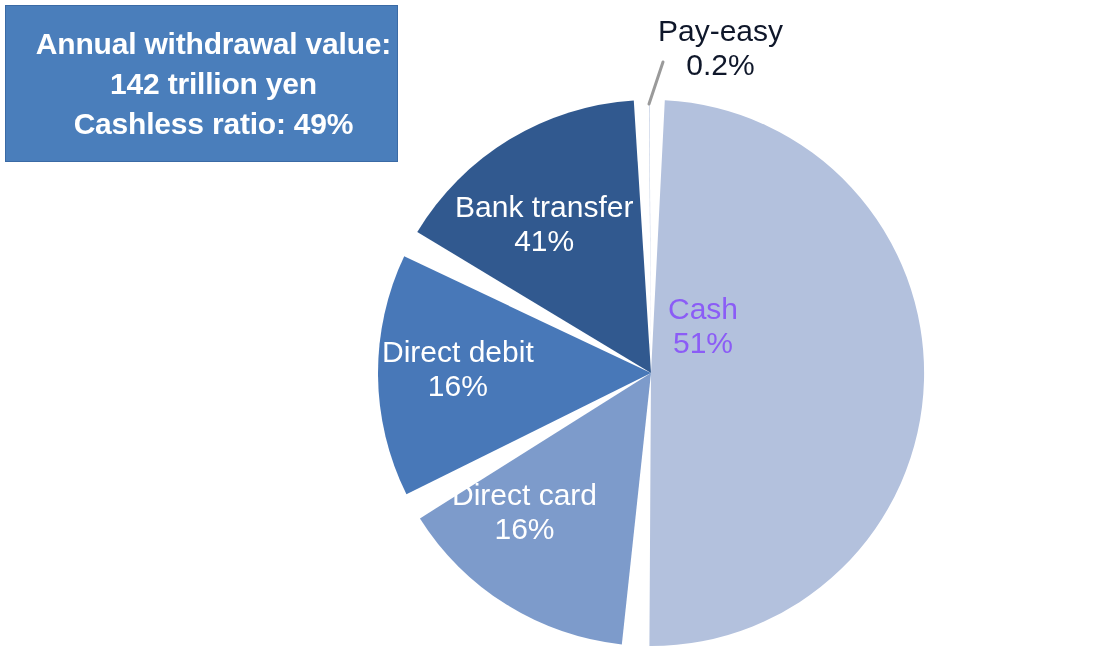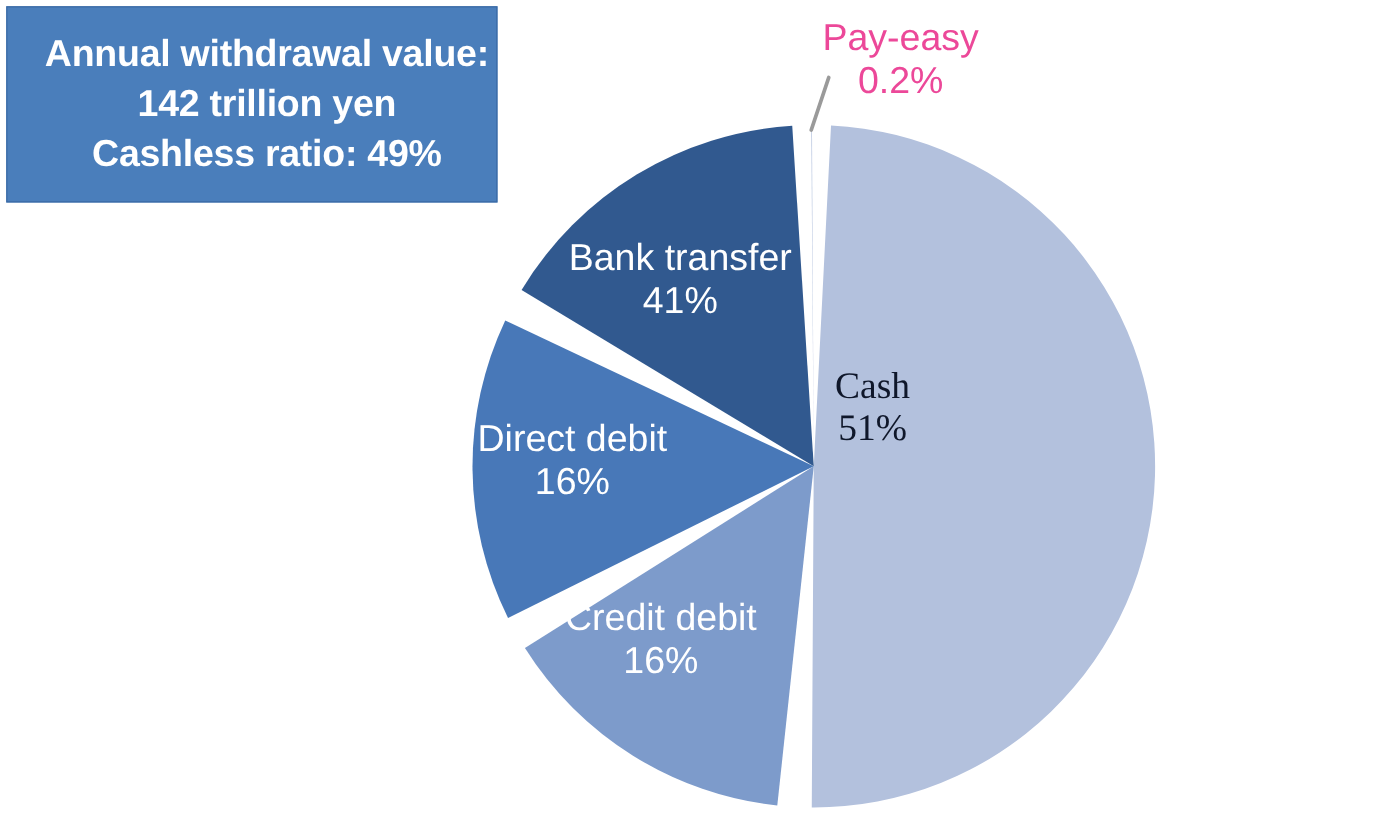--- a/index.html
+++ b/index.html
@@ -72,28 +72,28 @@
   }
   .slice-label .nm {
     display: block;
     font-size: 30px;
   }
   .slice-label .pc {
     display: block;
     font-size: 30px;
   }
   .lbl-light .nm, .lbl-light .pc { color: #ffffff; }
-  .lbl-dark  .nm, .lbl-dark  .pc { color: #0f172a; font-family: Liberation Serif, serif; }
+  .lbl-dark  .nm, .lbl-dark  .pc { color: #8b5cf6; }
 
   #label-cash          { left: 668px; top: 292px; }
   #label-credit-card   { left: 452px; top: 478px; }
   #label-direct-debit  { left: 382px; top: 335px; }
   #label-bank-transfer { left: 455px; top: 190px; }
   #label-pay-easy      { left: 658px;  top: 14px; }
-  #label-pay-easy .nm, #label-pay-easy .pc { color: #ec4899; }
+  #label-pay-easy .nm, #label-pay-easy .pc { color: #0f172a; }
 </style>
 </head>
 <body>
 
 <div id="canvas">
 
   <div id="info-box">
     <span class="line">Annual withdrawal value:</span>
     <span class="line">142 trillion yen</span>
     <span class="line">Cashless ratio: 49%</span>
@@ -113,21 +113,21 @@
       </g>
     </svg>
   </div>
 
   <div class="slice-label lbl-dark" id="label-cash">
     <span class="nm">Cash</span>
     <span class="pc">51%</span>
   </div>
 
   <div class="slice-label lbl-light" id="label-credit-card">
-    <span class="nm">Credit debit</span>
+    <span class="nm">Direct card</span>
     <span class="pc">16%</span>
   </div>
 
   <div class="slice-label lbl-light" id="label-direct-debit">
     <span class="nm">Direct debit</span>
     <span class="pc">16%</span>
   </div>
 
   <div class="slice-label lbl-light" id="label-bank-transfer">
     <span class="nm">Bank transfer</span>

